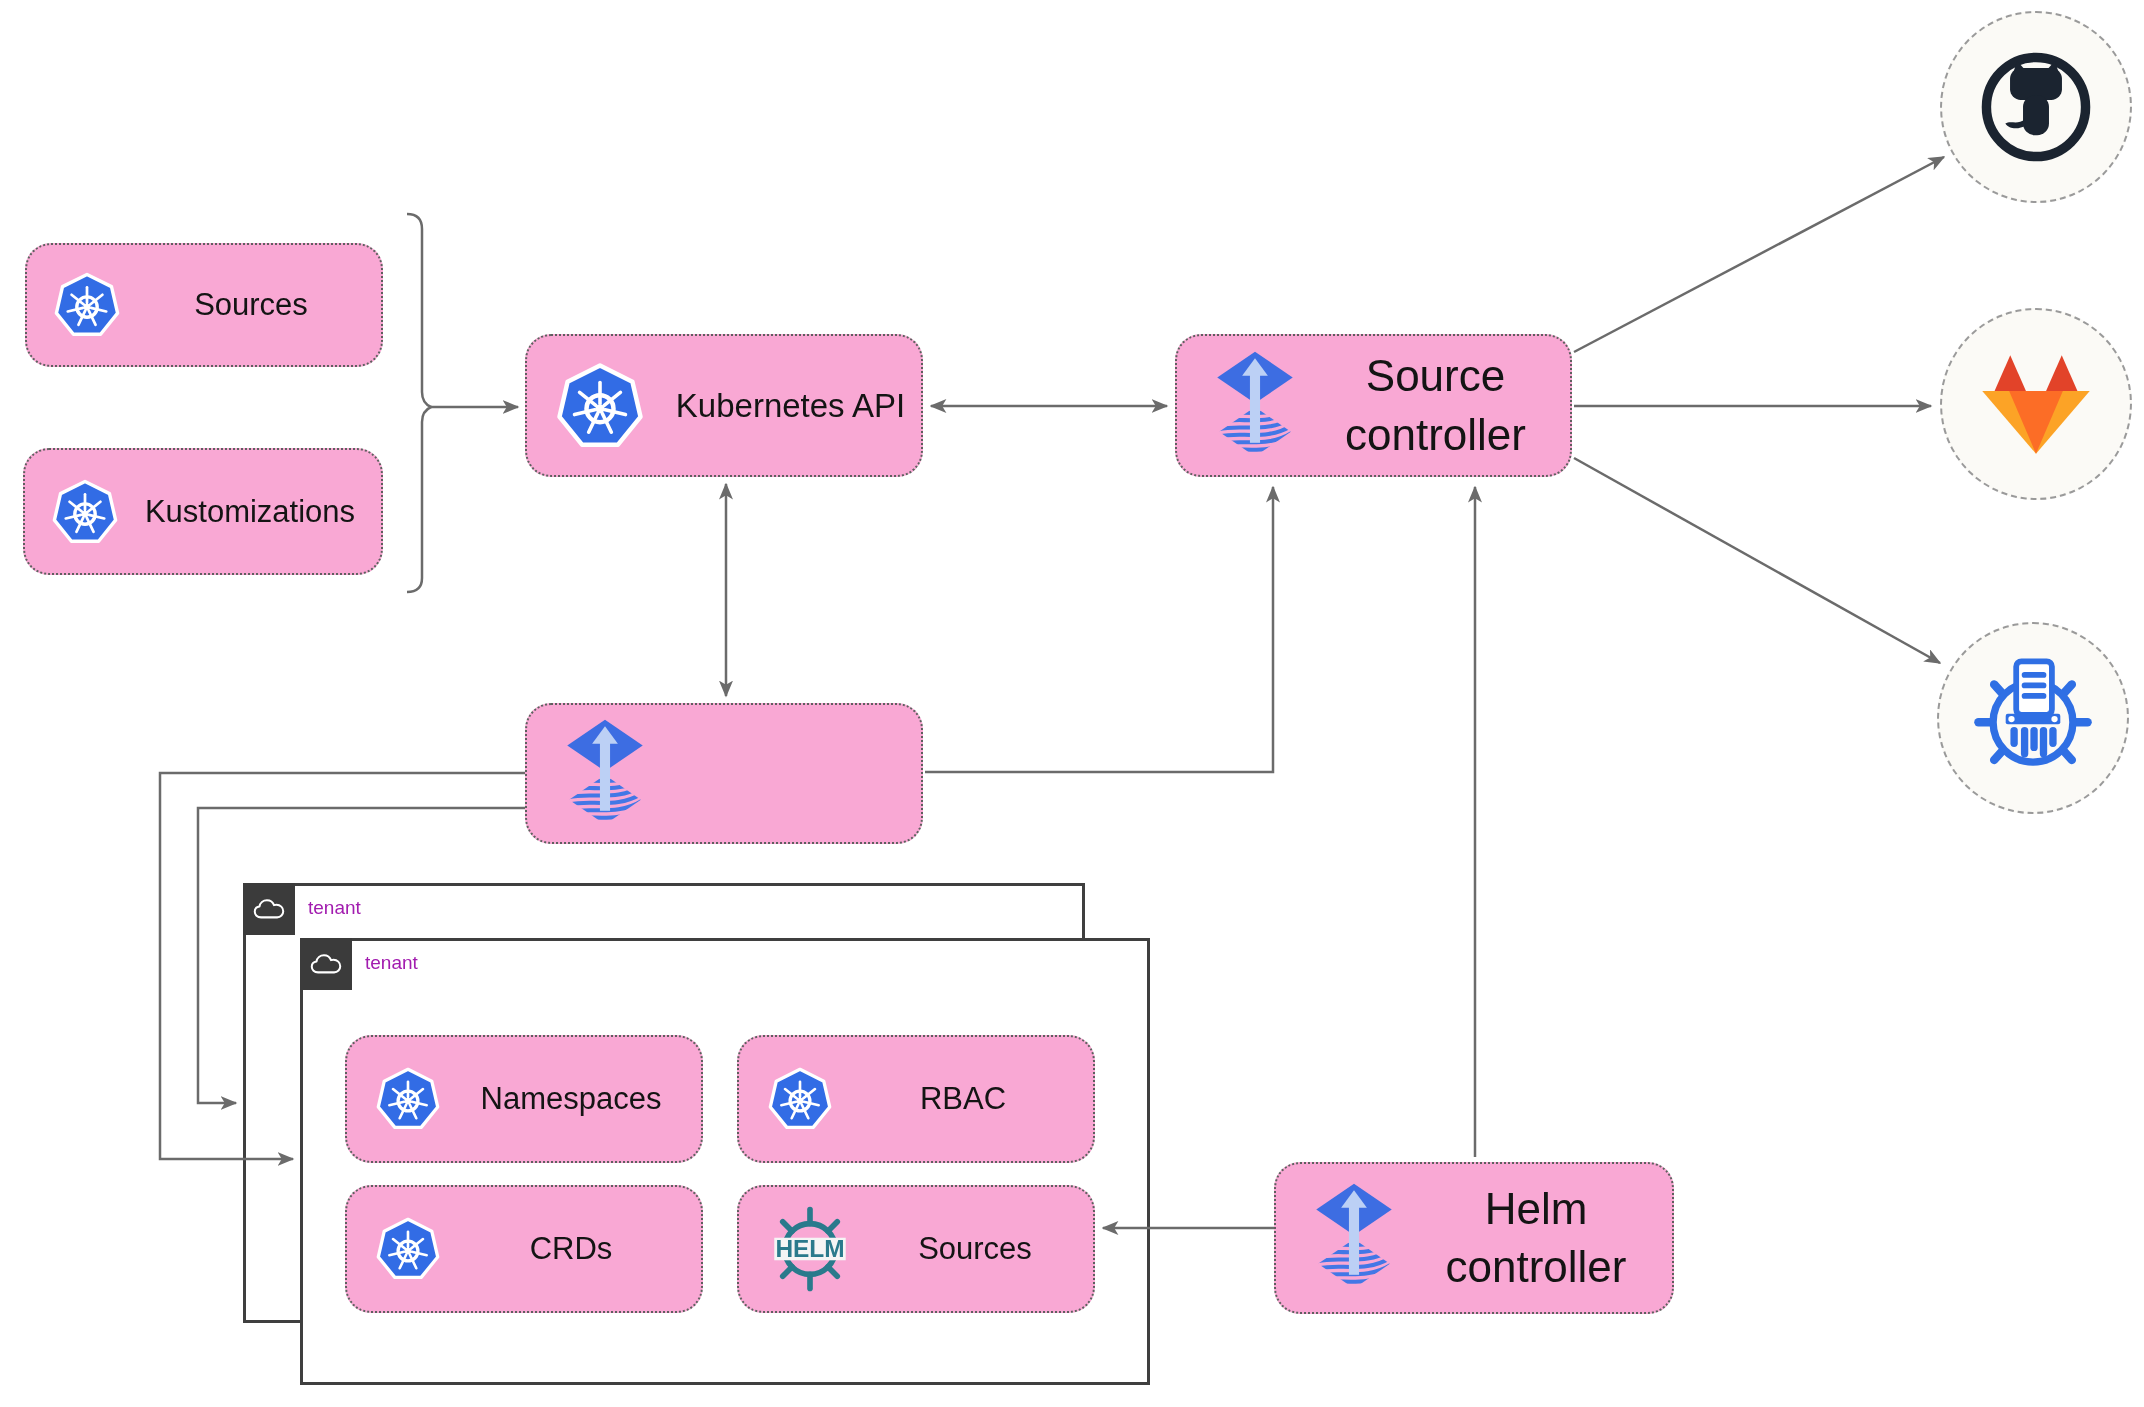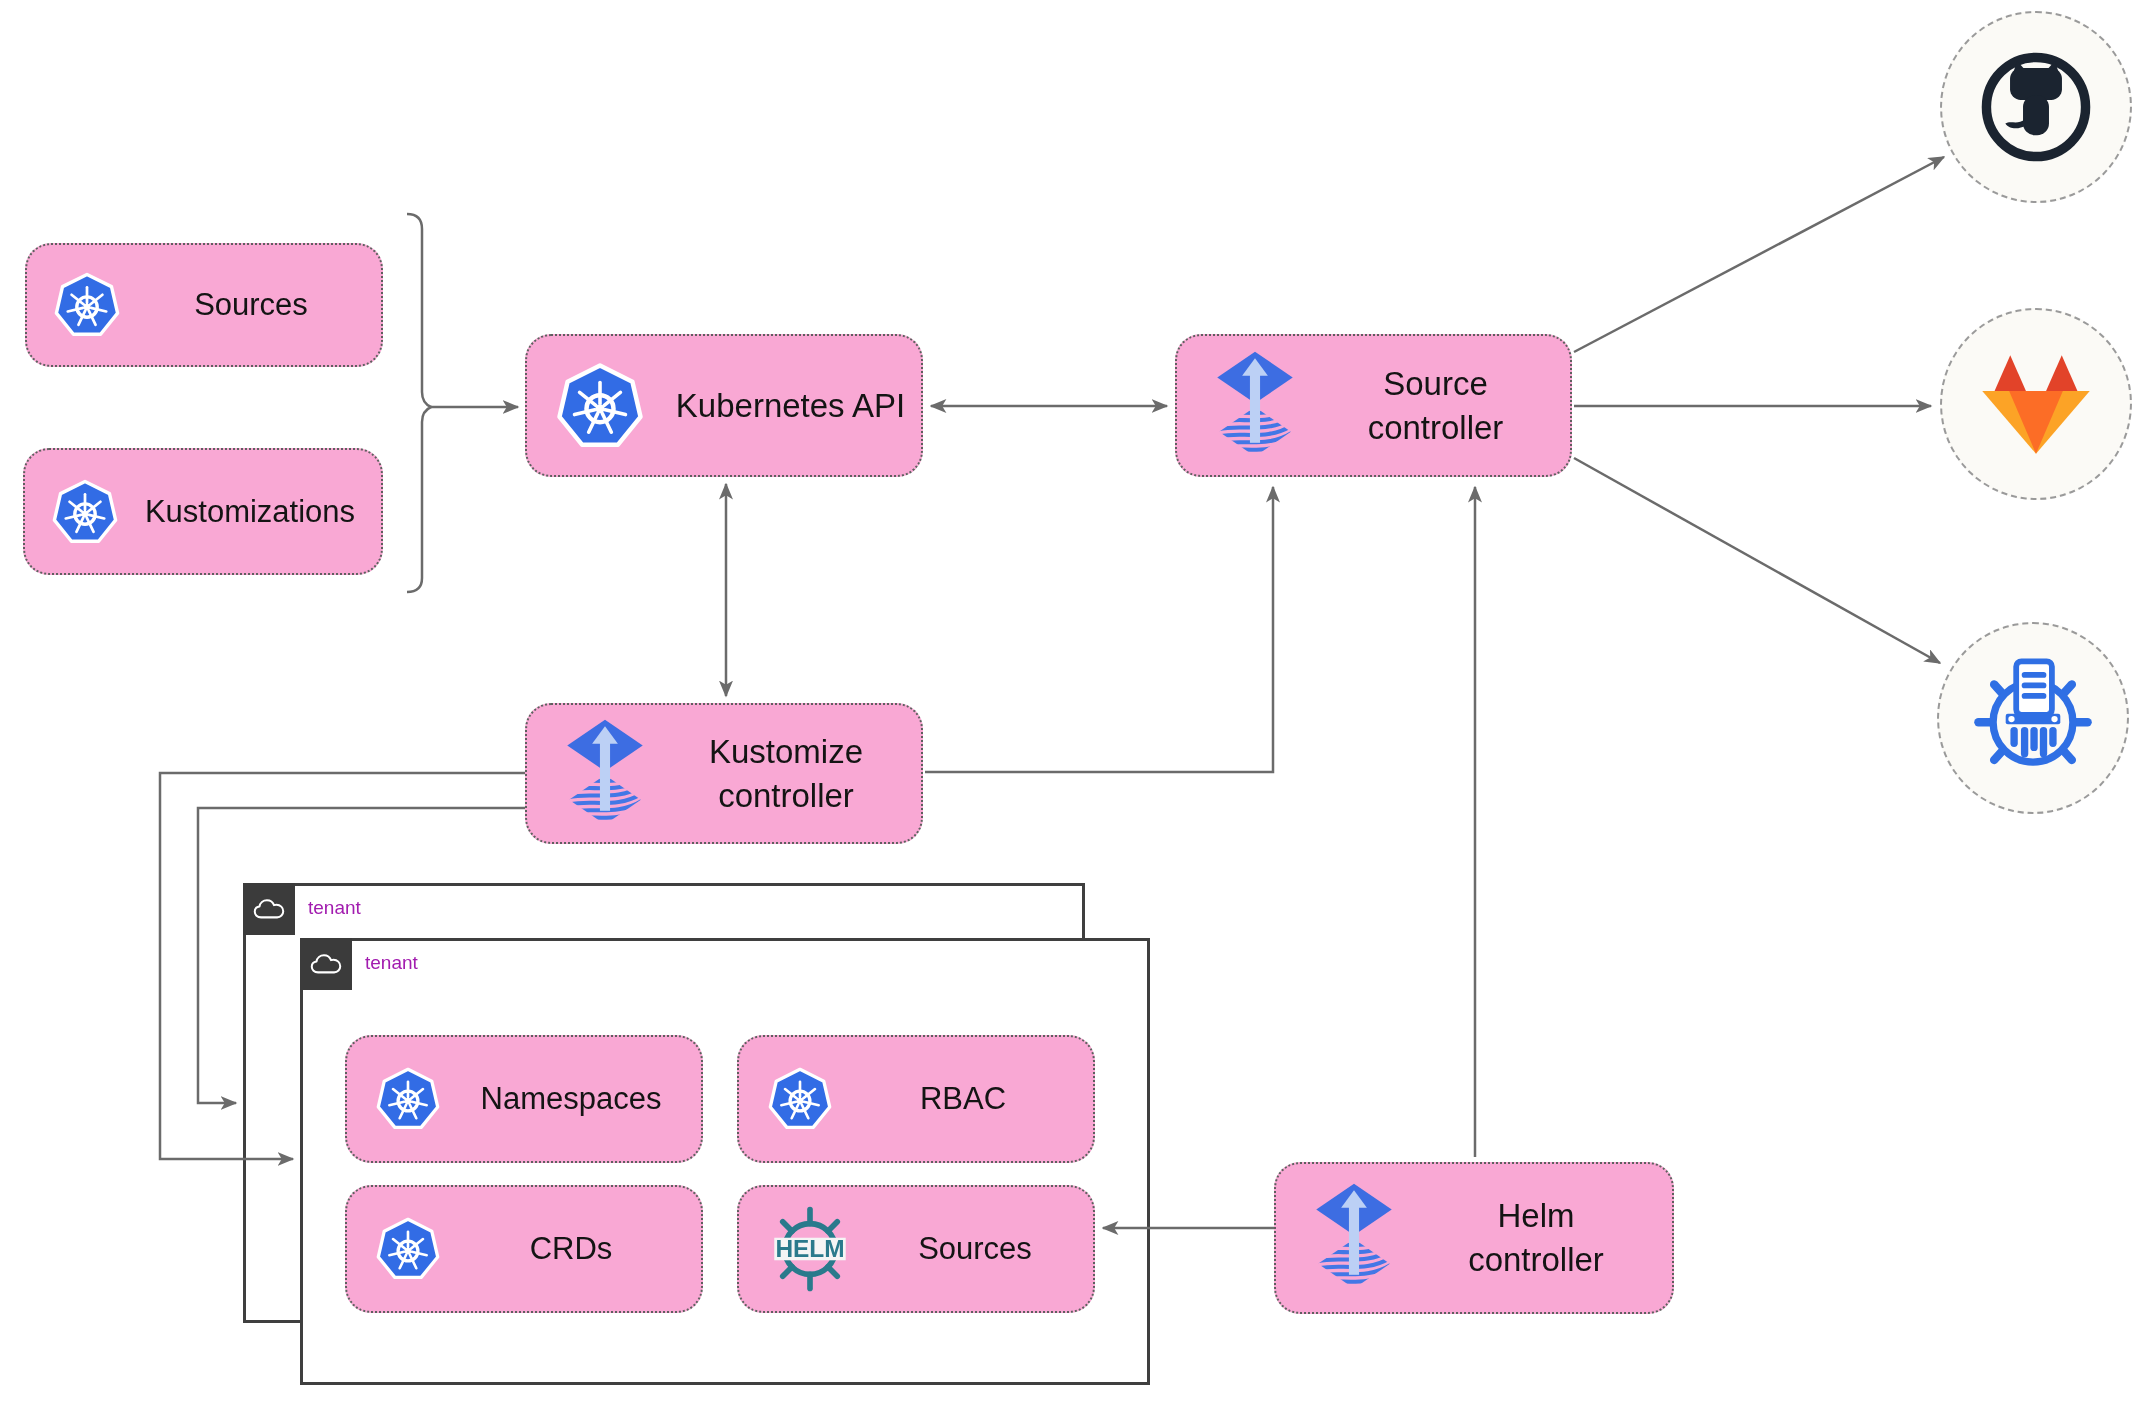--- a/index.html
+++ b/index.html
@@ -2,21 +2,21 @@
 <html><head>
 <meta charset="utf-8">
 <style>
   html,body{margin:0;padding:0;background:#ffffff;}
   #canvas{position:relative;width:2144px;height:1407px;background:#ffffff;overflow:hidden;
           font-family:"Liberation Sans",sans-serif;color:#161616;}
   .node{position:absolute;background:#f9a8d4;border:2px dotted #5f5f5f;border-radius:26px;
         display:flex;align-items:center;z-index:3;box-sizing:border-box;}
   .nlabel{flex:1;text-align:center;font-size:31px;color:#141414;}
   .big .nlabel{font-size:33px;}
-  .ctl .nlabel{font-size:33px;line-height:1.32;max-width:205px;margin:0 auto;}
+  .ctl .nlabel{font-size:44px;line-height:1.32;max-width:205px;margin:0 auto;}
   .icon{flex:0 0 auto;display:block;}
   .tenant{position:absolute;background:#ffffff;border:3px solid #3f3f3f;box-sizing:border-box;}
   .tz1{z-index:1}.tz2{z-index:2}
   .tab{position:absolute;left:-3px;top:-3px;width:52px;height:52px;background:#3b3b3b;
        display:flex;align-items:center;justify-content:center;}
   .tlabel{position:absolute;left:62px;top:11px;font-size:19px;color:#a21caf;}
   .ext{position:absolute;width:192px;height:192px;border-radius:50%;border:2px dashed #9a9a9a;
        background:#fbfaf6;display:flex;align-items:center;justify-content:center;z-index:3;box-sizing:border-box;}
   #wires{position:absolute;left:0;top:0;z-index:5;pointer-events:none;}
   #symdefs{position:absolute;width:0;height:0;overflow:hidden;}
@@ -155,21 +155,20 @@
     <svg class="icon" style="margin-left:32px" width="92" height="112">
         <use href="#sym-flux"></use>
       </svg>
     <div class="nlabel">Source controller</div>
   </div>
 
   <div class="node big ctl" style="left:525px;top:703px;width:398px;height:141px;">
     <svg class="icon" style="margin-left:32px" width="92" height="112">
         <use href="#sym-flux"></use>
       </svg>
-    <div class="nlabel">Kustomize controller</div>
   </div>
 
   <div class="node big ctl" style="left:1274px;top:1162px;width:400px;height:152px;">
     <svg class="icon" style="margin-left:32px" width="92" height="112">
         <use href="#sym-flux"></use>
       </svg>
     <div class="nlabel">Helm controller</div>
   </div>
 
   <div class="node" style="left:345px;top:1035px;width:358px;height:128px;">

